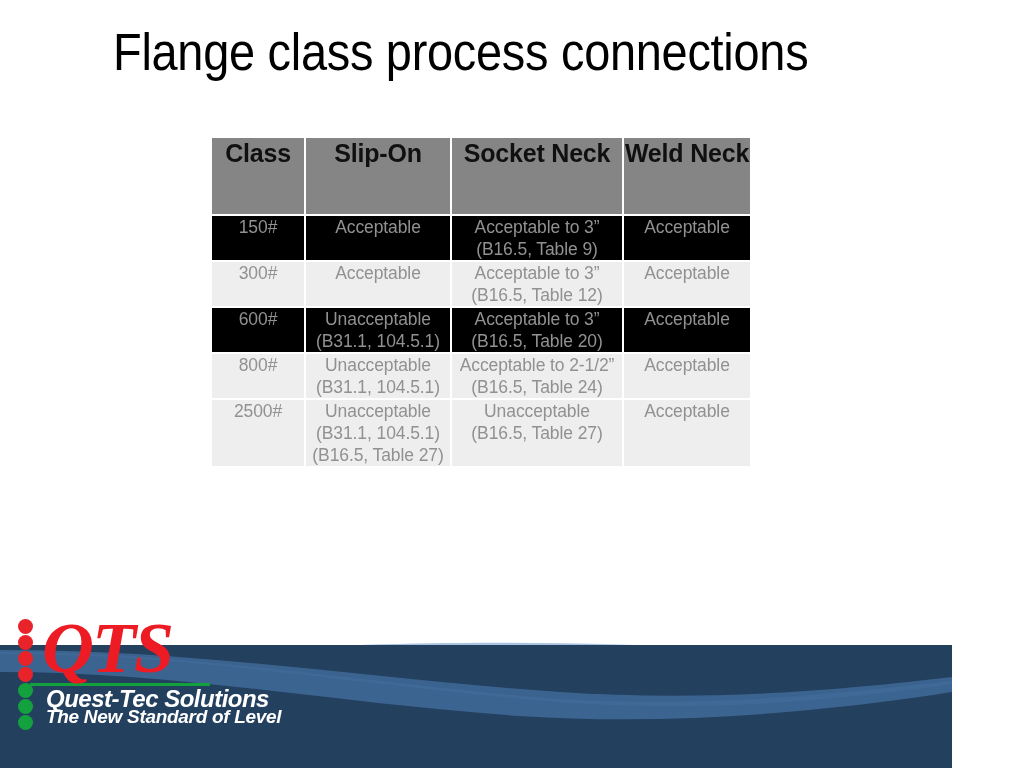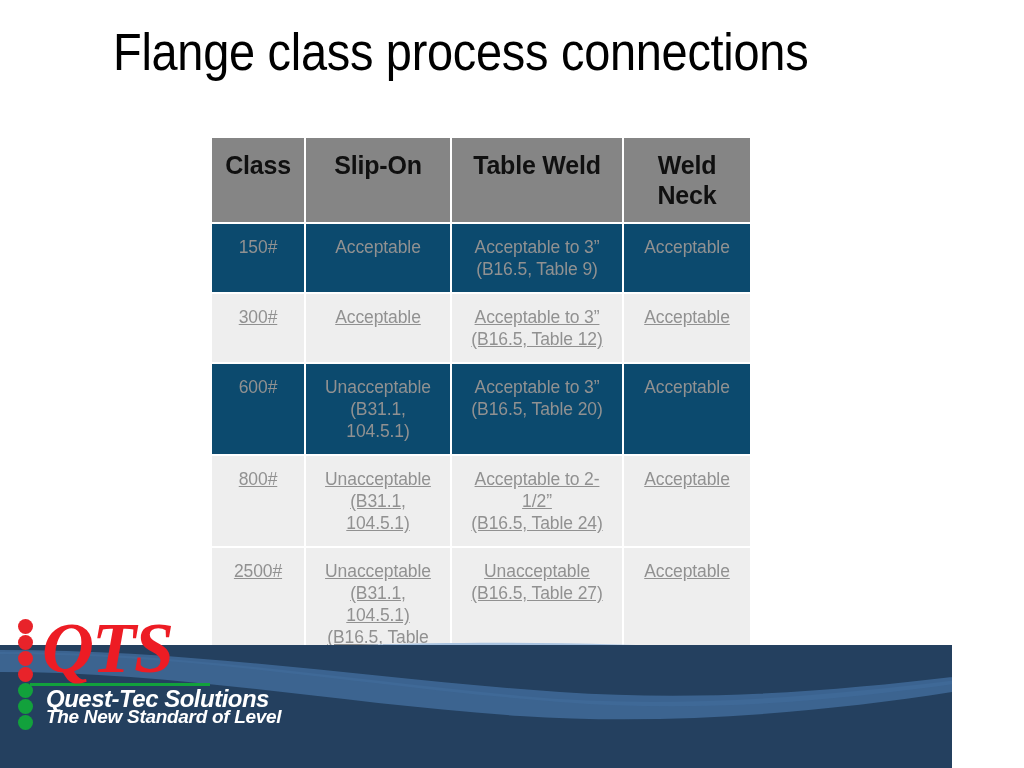--- a/index.html
+++ b/index.html
@@ -49,21 +49,21 @@
     left: 210px;
     top: 136px;
     width: 540px;
     border-collapse: separate;
     border-spacing: 2px;
     background: #ffffff;
     table-layout: fixed;
   }
   .flange-table th,
   .flange-table td {
-    padding: 12px;
+    padding: 0;
     margin: 0;
     vertical-align: top;
     border: 0;
   }
 
   .col-class   { width: 92px; }
   .col-slipon  { width: 144px; }
   .col-socket  { width: 170px; }
   .col-weldneck{ width: 126px; }
 
@@ -87,22 +87,22 @@
   .cell {
     font-family: "Liberation Sans Narrow", "Liberation Sans", sans-serif;
     font-size: 17.5px;
     line-height: 22px;
     color: #919191;
     text-align: center;
     padding: 12px 4px 14px 4px;
     box-sizing: border-box;
     letter-spacing: -0.1px;
   }
-  .row-dark .cell  { background: #0c4a6e; margin-left: 33px; }
-  .row-light .cell { background: #eeeeee; text-decoration: underline; }
+  .row-dark .cell  { background: #000000; margin-left: 33px; }
+  .row-light .cell { background: #eeeeee; }
 
   .cell .line2,
   .cell .line3 { display: block; }
 
   
   .footer {
     position: absolute;
     left: 0;
     top: 630px;
     width: 1024px;
@@ -204,21 +204,21 @@
     </colgroup>
     <thead>
       <tr>
         <th class="hdr-cell">
           <span>Class</span>
         </th>
         <th class="hdr-cell">
           <span>Slip-On</span>
         </th>
         <th class="hdr-cell">
-          <span>Table Weld</span>
+          <span>Socket Neck</span>
         </th>
         <th class="hdr-cell">
           <span>Weld</span>
           <span class="line2">Neck</span>
         </th>
       </tr>
     </thead>
     <tbody>
 
       <tr class="row-dark">

